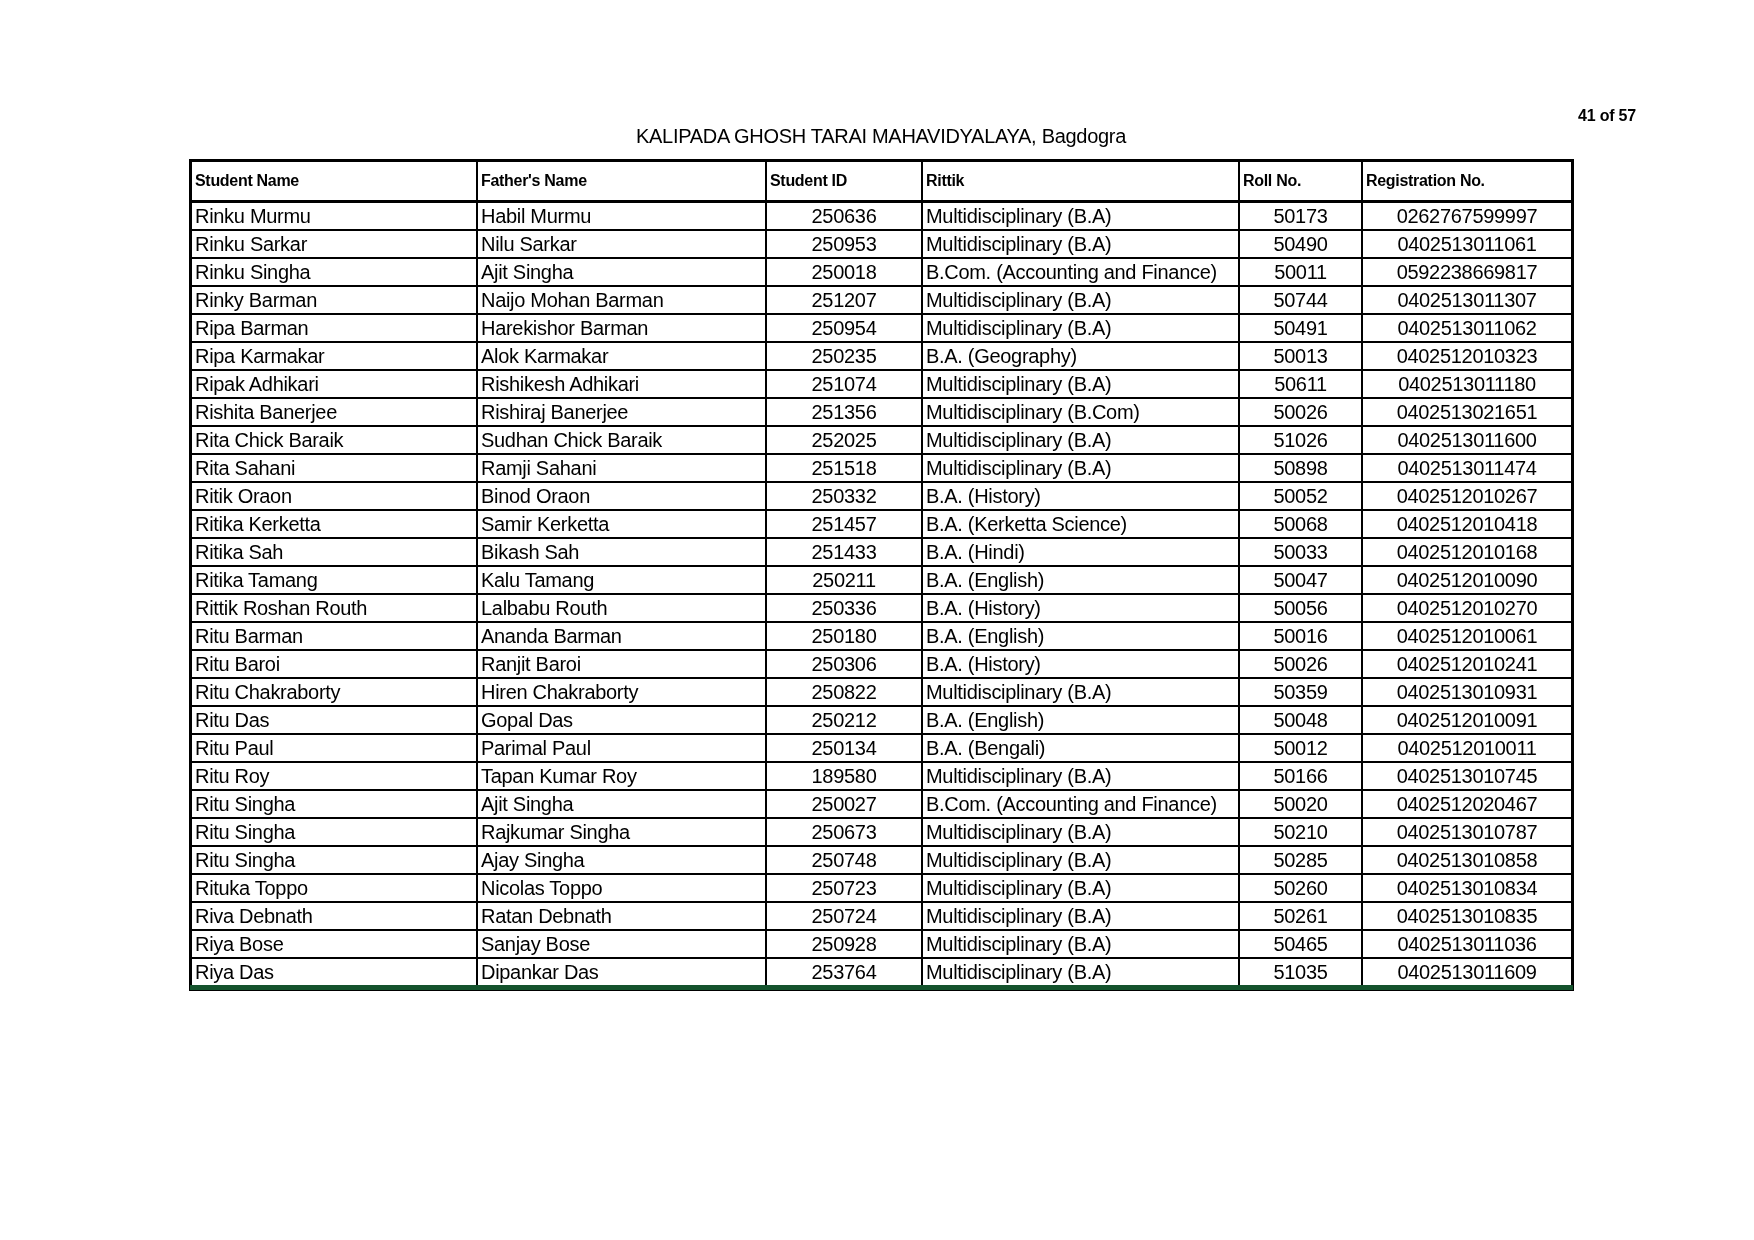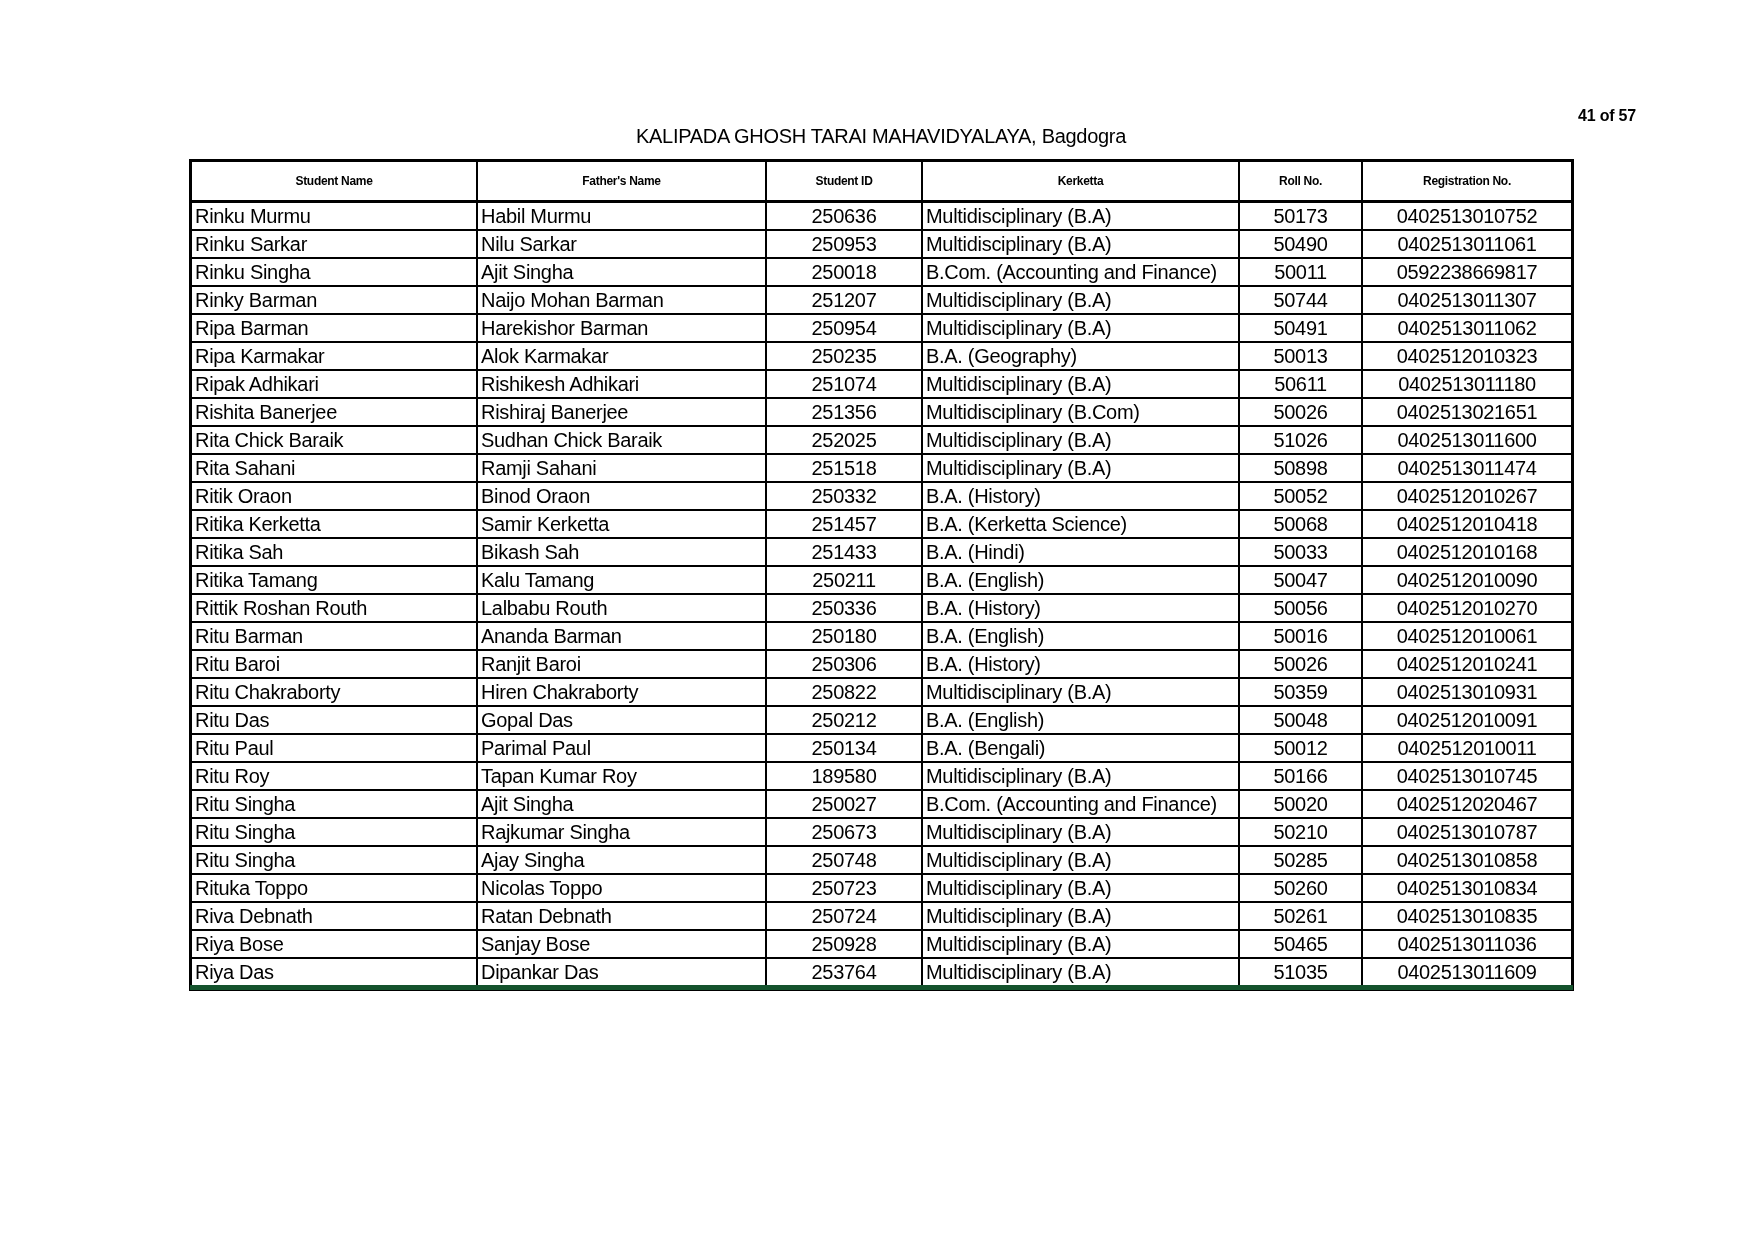--- a/index.html
+++ b/index.html
@@ -46,23 +46,23 @@
     table.roster td {
       border: 2px solid #000;
       padding: 0 3px;
       white-space: nowrap;
       overflow: hidden;
       line-height: 26px;
     }
     table.roster th {
       height: 38px;
       font-weight: bold;
-      text-align: center;
+      text-align: left;
       border-bottom: 3px solid #000;
-      font-size: 12px;
+      font-size: 16px;
     }
     table.roster td {
       height: 26px;
     }
     table.roster tr:last-child td {
       border-bottom: 5px solid #14532d;
     }
     table.roster {
       outline: 1px solid #000;
     }
@@ -88,33 +88,33 @@
     <col class="c-id">
     <col class="c-subj">
     <col class="c-roll">
     <col class="c-reg">
   </colgroup>
   <thead>
     <tr>
       <th>Student Name</th>
       <th>Father's Name</th>
       <th>Student ID</th>
-      <th>Kerketta</th>
+      <th>Rittik</th>
       <th>Roll No.</th>
       <th>Registration No.</th>
     </tr>
   </thead>
   <tbody id="roster-body">
       <tr>
         <td class="left">Rinku Murmu</td>
         <td class="left">Habil Murmu</td>
         <td class="center">250636</td>
         <td class="left">Multidisciplinary (B.A)</td>
         <td class="center">50173</td>
-        <td class="center">0402513010752</td>
+        <td class="center">0262767599997</td>
       </tr>
       <tr>
         <td class="left">Rinku Sarkar</td>
         <td class="left">Nilu Sarkar</td>
         <td class="center">250953</td>
         <td class="left">Multidisciplinary (B.A)</td>
         <td class="center">50490</td>
         <td class="center">0402513011061</td>
       </tr>
       <tr>

